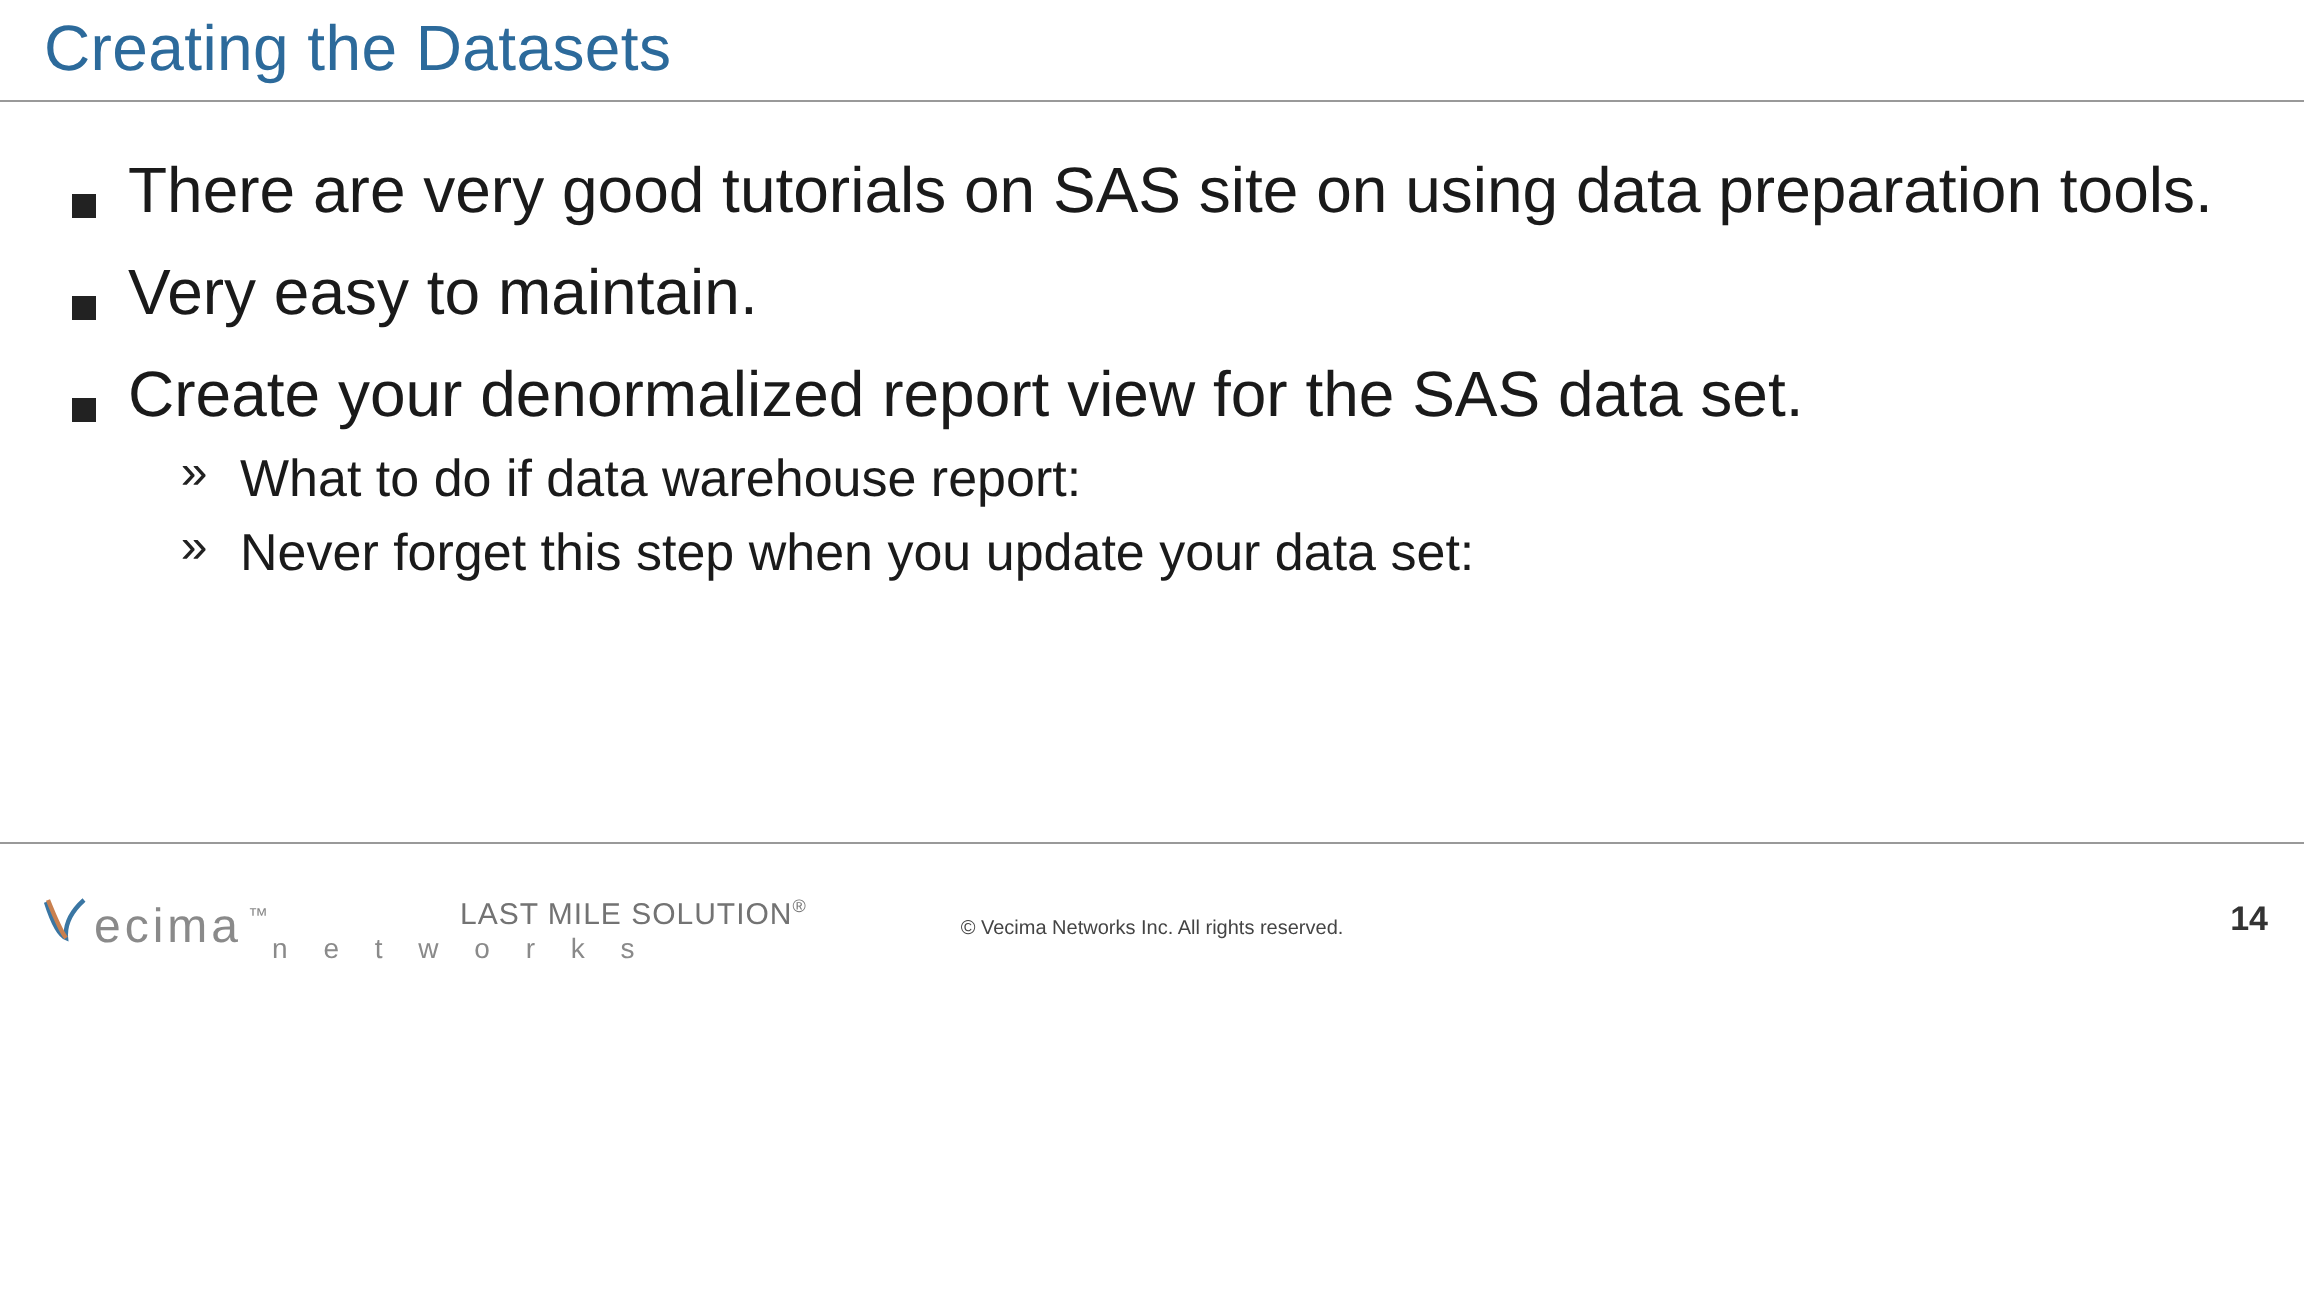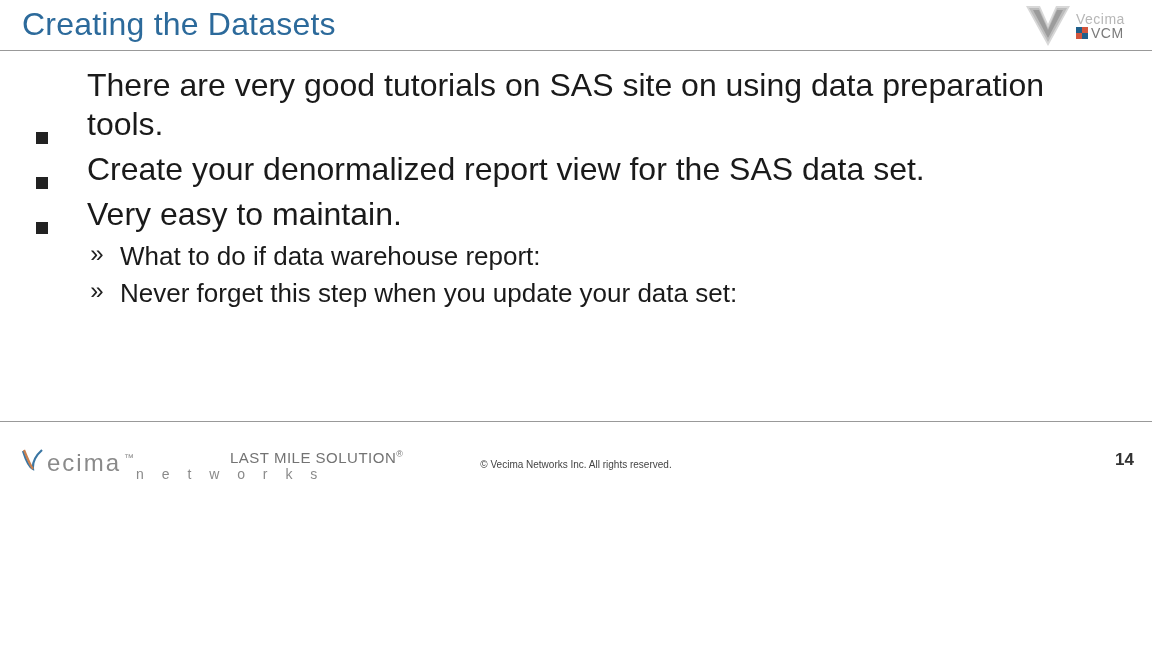--- a/index.html
+++ b/index.html
@@ -17,21 +17,21 @@
   .logo-text { margin-left: 6px; line-height: 1.0; }
   .logo-text .l1 { font-size: 14px; color: #b7b7b7; letter-spacing: 0.5px; }
   .logo-text .l2 { font-size: 14px; color: #7a7a7a; letter-spacing: 0.5px; display: flex; align-items: center; gap: 3px; }
   .fourcolor { display: inline-flex; flex-wrap: wrap; width: 12px; height: 12px; }
   .fourcolor span { width: 6px; height: 6px; }
   .fc1 { background:#1f5f8b; } .fc2 { background:#d3553c; }
   .fc3 { background:#d3553c; } .fc4 { background:#1f5f8b; }
 
   
   .body { position: absolute; top: 64px; left: 36px; right: 40px; }
-  .bullet-l1 { display: flex; align-items: flex-end; margin: 2px 0 6px 0; gap: 23px; }
+  .bullet-l1 { display: flex; align-items: center; margin: 12px 0 6px 0; }
   .bullet-l1 .mk { width: 12px; height: 12px; background: #222; margin-top: 14px; margin-right: 16px; flex: 0 0 auto; }
   .bullet-l1 .tx { font-size: 32px; line-height: 1.22; color: #1a1a1a; }
   .sub { margin-left: 52px; margin-top: 6px; }
   .bullet-l2 { display: flex; align-items: flex-start; margin: 4px 0; }
   .bullet-l2 .mk { font-size: 24px; color: #222; margin-right: 14px; margin-top: 0px; flex: 0 0 auto; width: 18px; text-align:center; }
   .bullet-l2 .tx { font-size: 26px; line-height: 1.25; color: #1a1a1a; }
 
   
   .footer-rule { position: absolute; bottom: 72px; left: 0; right: 0; border-top: 1.5px solid #999; }
   .footer { position: absolute; bottom: 0; left: 0; right: 0; height: 70px; }
@@ -48,56 +48,35 @@
 </style>
 </head>
 <body>
 
 <div class="slide">
 
   <div class="title-row">
     <div class="title">Creating the Datasets</div>
   </div>
 
-  <div class="logo-tr">
-    <span class="logo-mark">
-      <svg viewBox="0 0 44 40" width="44" height="40">
-        <polygon points="0,0 14,0 22,18 30,0 44,0 22,40" fill="#d8d8d8"></polygon>
-        <polygon points="3,2 13,2 22,22 31,2 41,2 22,36" fill="#bcbcbc"></polygon>
-        <polygon points="7,4 13,4 22,24 31,4 37,4 22,32" fill="#9c9c9c"></polygon>
-      </svg>
-    </span>
-    <span class="logo-text">
-      <div class="l1">Vecima</div>
-      <div class="l2">
-        <span class="fourcolor">
-          <span class="fc1"></span>
-            <span class="fc2"></span>
-            <span class="fc3"></span>
-            <span class="fc4"></span>
-        </span>
-        <span>VCM</span>
-      </div>
-    </span>
-  </div>
 
   <div class="title-rule"></div>
 
   <div class="body">
     <div class="bullet-l1">
       <span class="mk"></span>
       <span class="tx">There are very good tutorials on SAS site on using data preparation tools.</span>
     </div>
     <div class="bullet-l1">
       <span class="mk"></span>
-      <span class="tx">Create your denormalized report view for the SAS data set.</span>
+      <span class="tx">Very easy to maintain.</span>
     </div>
     <div class="bullet-l1">
       <span class="mk"></span>
-      <span class="tx">Very easy to maintain.</span>
+      <span class="tx">Create your denormalized report view for the SAS data set.</span>
     </div>
     <div class="sub">
       <div class="bullet-l2">
         <span class="mk">»</span>
         <span class="tx">What to do if data warehouse report:</span>
       </div>
       <div class="bullet-l2">
         <span class="mk">»</span>
         <span class="tx">Never forget this step when you update your data set:</span>
       </div>

